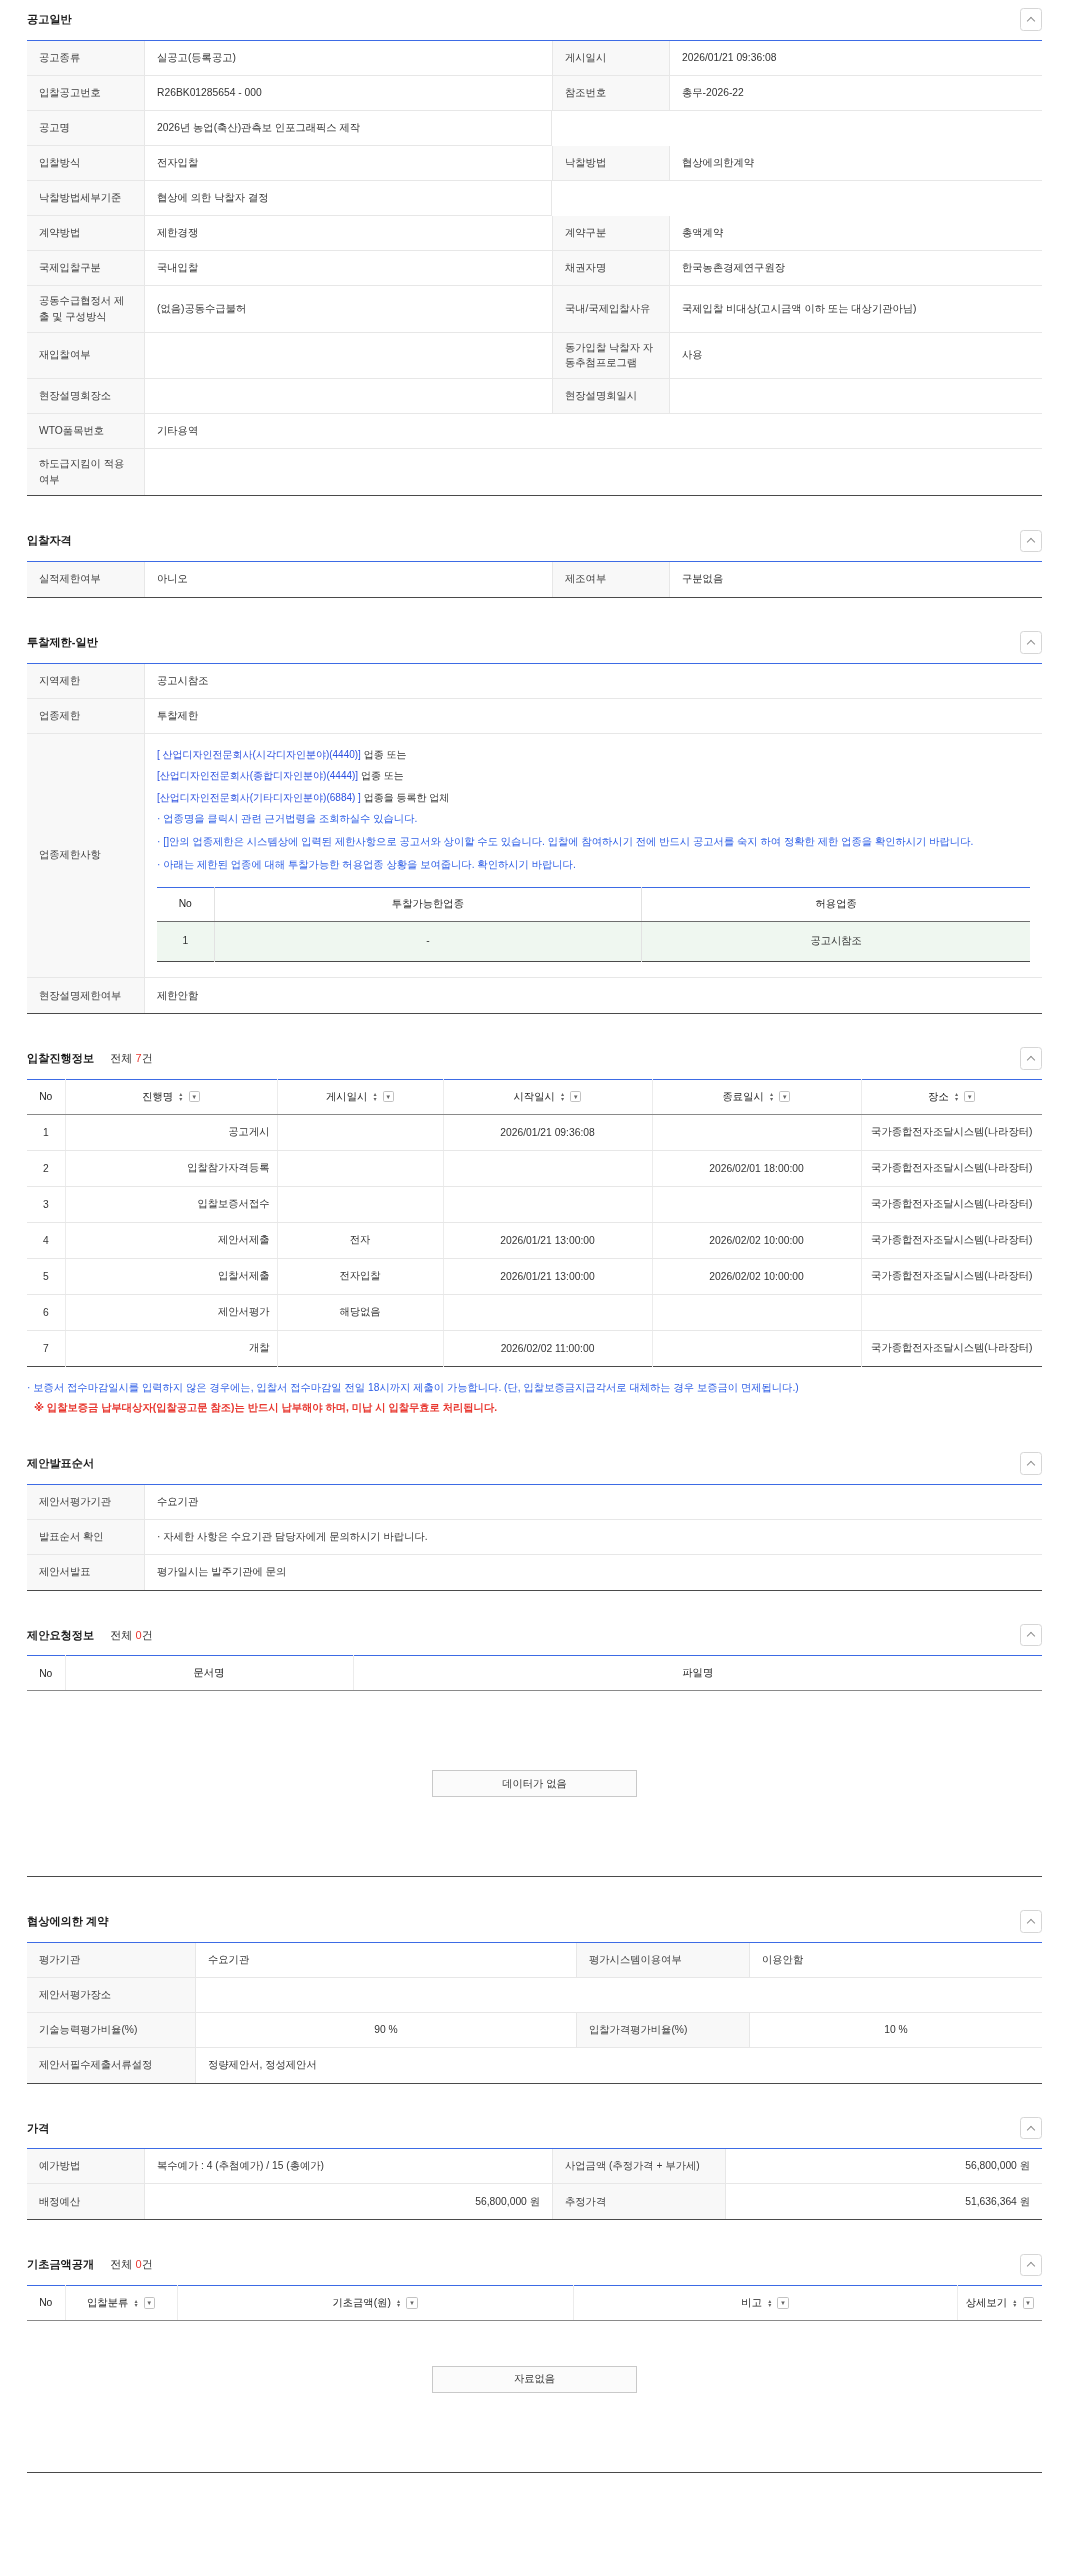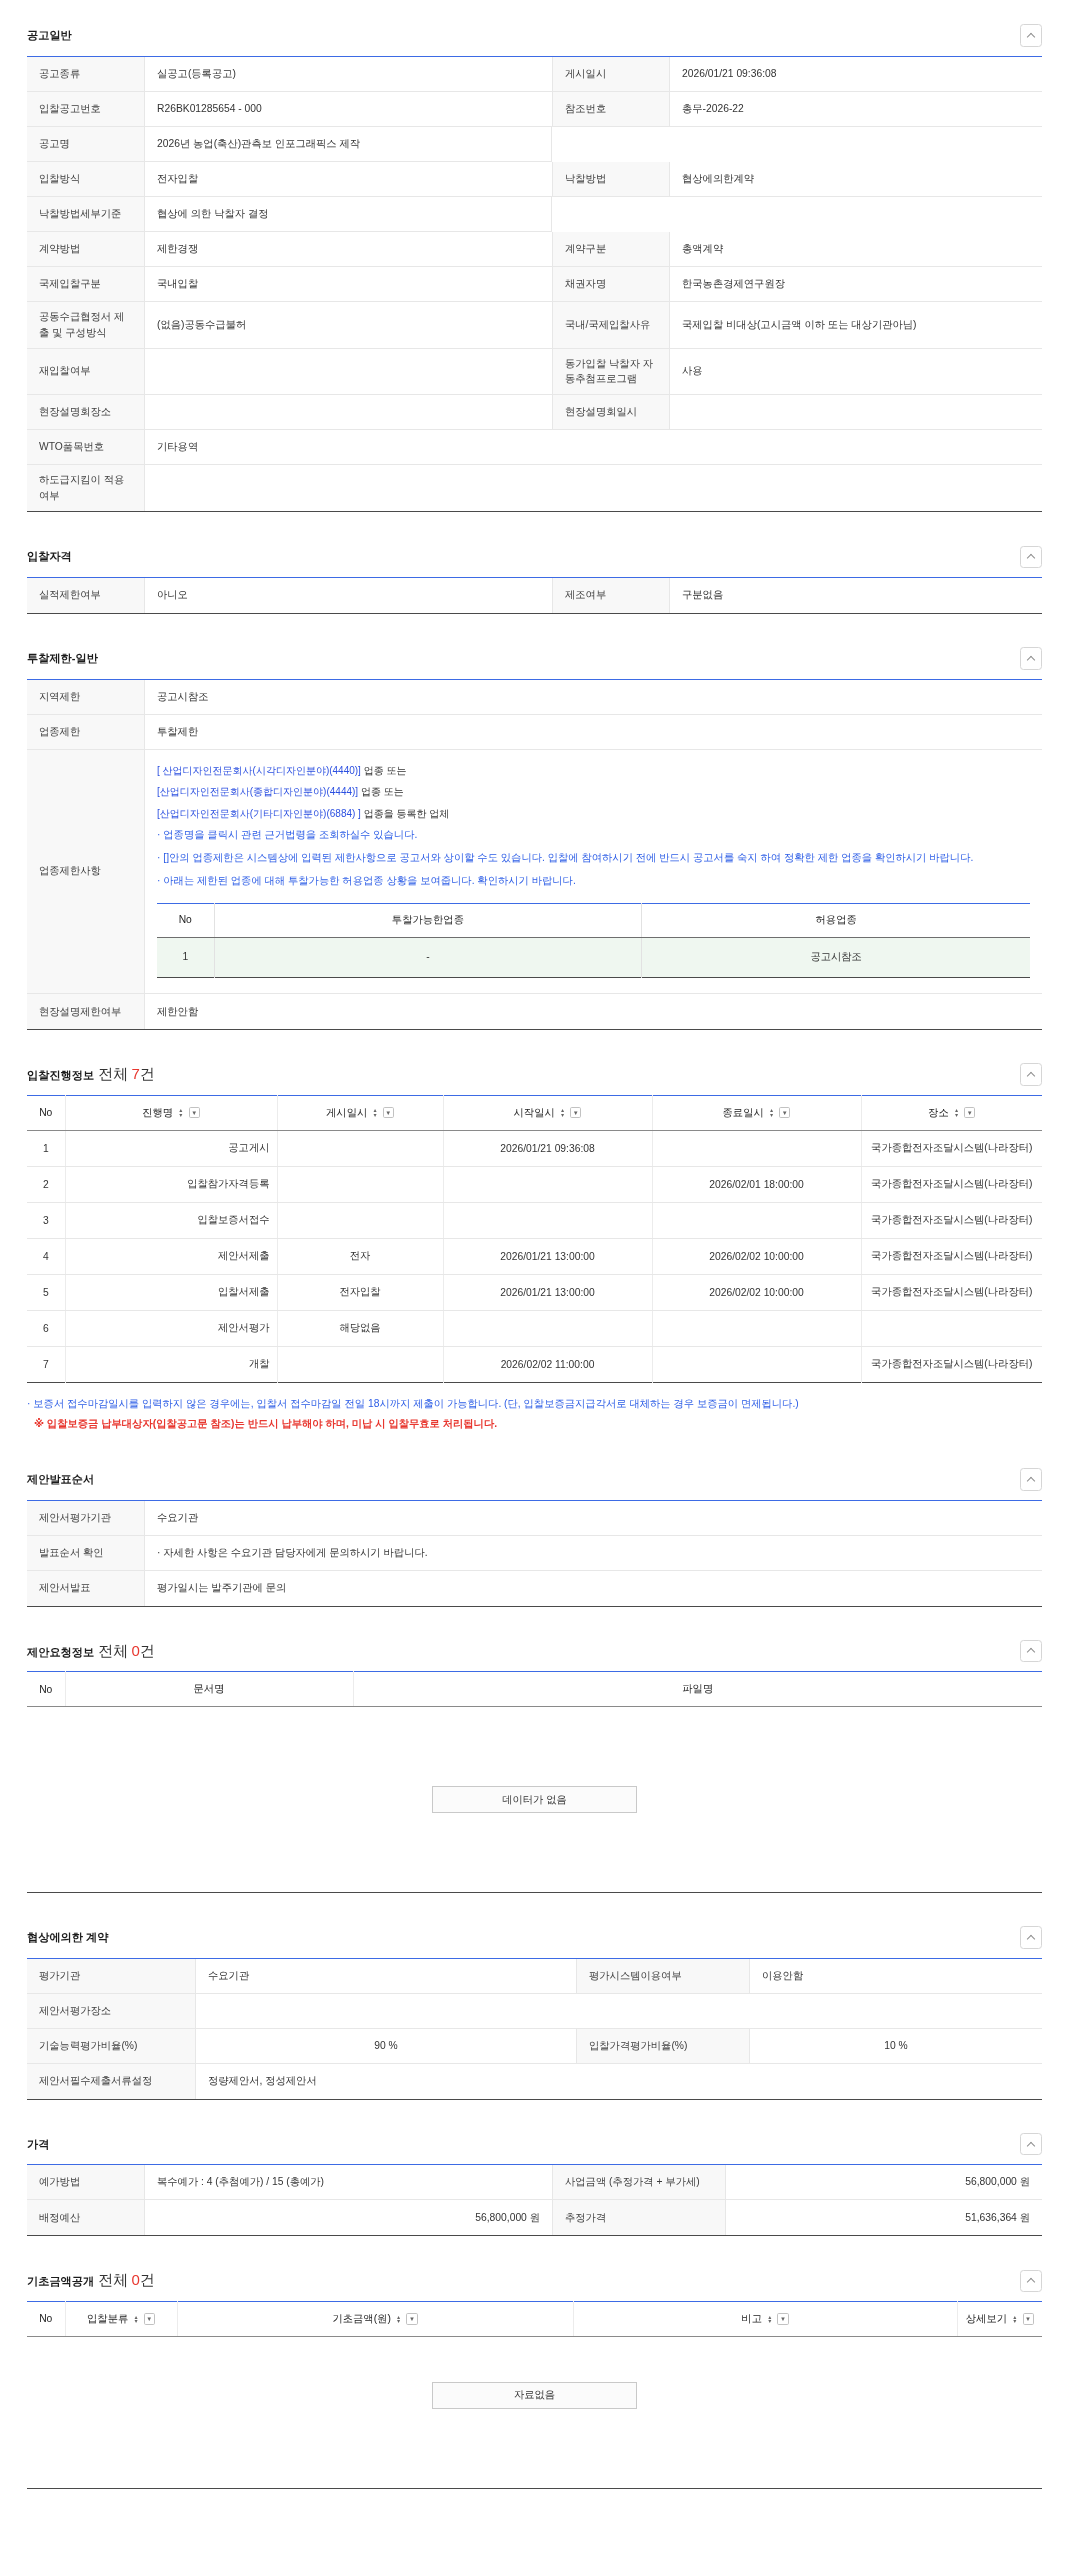--- a/index.html
+++ b/index.html
@@ -2,28 +2,28 @@
 <html style="font-size:14px"><head>
 <meta charset="utf-8">
 <style>
   * { box-sizing: border-box; }
   html,body { margin:0; padding:0; background:#fff; }
   body {
     width:1069px;
     font-family:"Liberation Sans","DejaVu Sans",sans-serif;
     font-size:10.3px; color:#333;
   }
-  .page { width:1069px; padding:24px 27px 34px; }
+  .page { width:1069px; padding:8px 27px 34px; }
   .section { margin-top:33px; }
   .section:first-child { margin-top:0; }
 
   .sec-head { display:flex; align-items:center; justify-content:space-between; margin-bottom:8.6px; min-height:23px; }
   .sec-left { display:flex; align-items:baseline; }
   .sec-title { margin:0; font-size:11.2px; font-weight:bold; color:#1c1c1c; }
-  .cnt { margin-left:4px; font-size:15px; color:#333; }
+  .cnt { margin-left:16px; font-size:11px; color:#333; }
   .cnt .num { color:#e8372f; margin-left:3.4px; }
   .collapse-btn { width:22.4px; height:22.4px; border:0.9px solid #d6d6d6; border-radius:3.4px; background:#fff; display:flex; align-items:center; justify-content:center; cursor:pointer; padding:0; }
   .chev { display:block; width:6px; height:6px; border-top:1.7px solid #8f8f8f; border-right:1.7px solid #8f8f8f; transform:rotate(-45deg); margin-top:2.6px; }
 
   
   .kv { display:grid; border-top:1.7px solid #3d6be5; border-bottom:1.7px solid #4a4a4a; }
   .g-std   { grid-template-columns:118px 407px 118px 1fr; }
   .g-neg   { grid-template-columns:169px 380px 174px 1fr; }
   .g-price { grid-template-columns:118px 407px 174px 1fr; }
   .g-two   { grid-template-columns:118px 1fr; }

